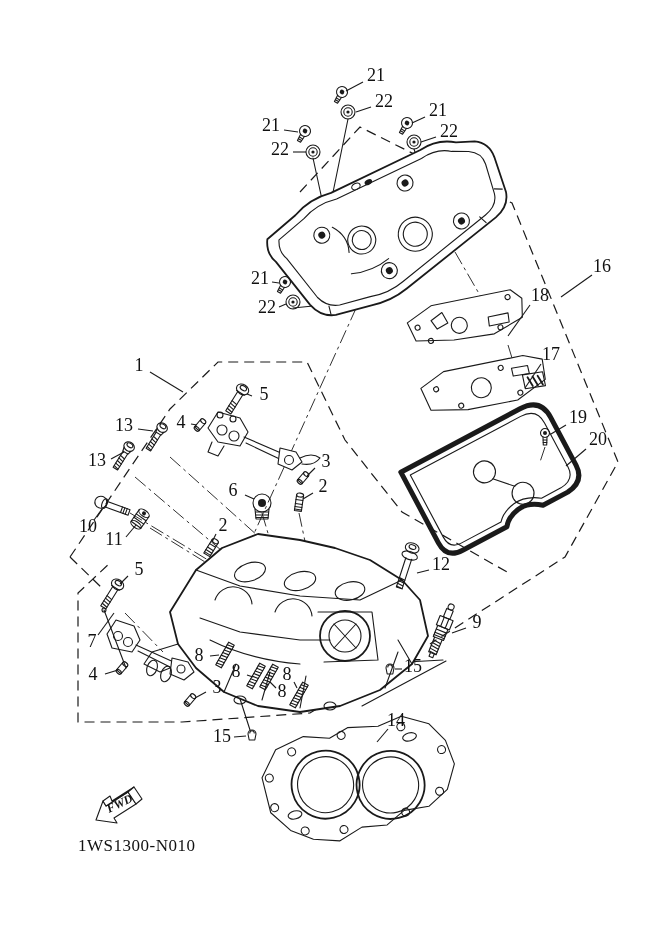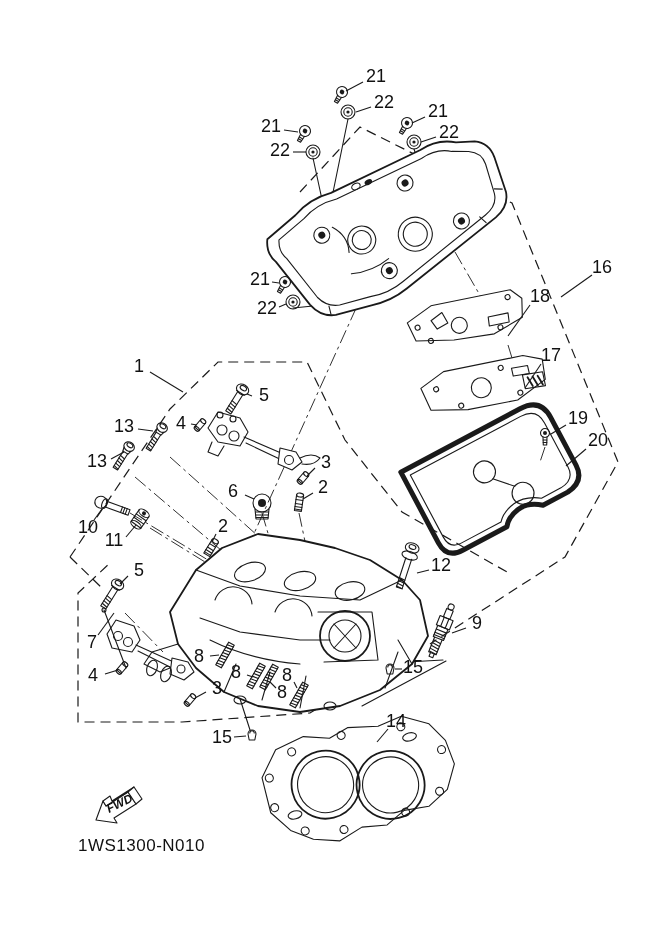--- a/index.html
+++ b/index.html
@@ -1,17 +1,17 @@
 <!DOCTYPE html>
 <html><head>
 <meta charset="utf-8">
 <style>
   html,body{margin:0;padding:0;background:#fff;}
   .stage{position:relative;width:661px;height:935px;background:#ffffff;overflow:hidden;
-         font-family:Liberation Sans, sans-serif;}
+         font-family:Liberation Serif, serif;}
   svg{display:block;}
   .ln{stroke:#1a1a1a;fill:none;stroke-width:1.1;stroke-linecap:round;stroke-linejoin:round;}
   .ln2{stroke:#1a1a1a;fill:none;stroke-width:1.8;stroke-linecap:round;stroke-linejoin:round;}
   .thick{stroke:#1a1a1a;fill:none;stroke-width:5;stroke-linejoin:round;}
   .fillw{fill:#ffffff;}
   .dark{fill:#1a1a1a;stroke:none;}
   .dash{stroke:#1a1a1a;fill:none;stroke-width:1.2;stroke-dasharray:10 6;}
   .cline{stroke:#1a1a1a;fill:none;stroke-width:0.9;stroke-dasharray:14 4 3 4;}
   .leader{stroke:#1a1a1a;stroke-width:1.1;}
   .callout-text{font-size:18px;fill:#111;}

